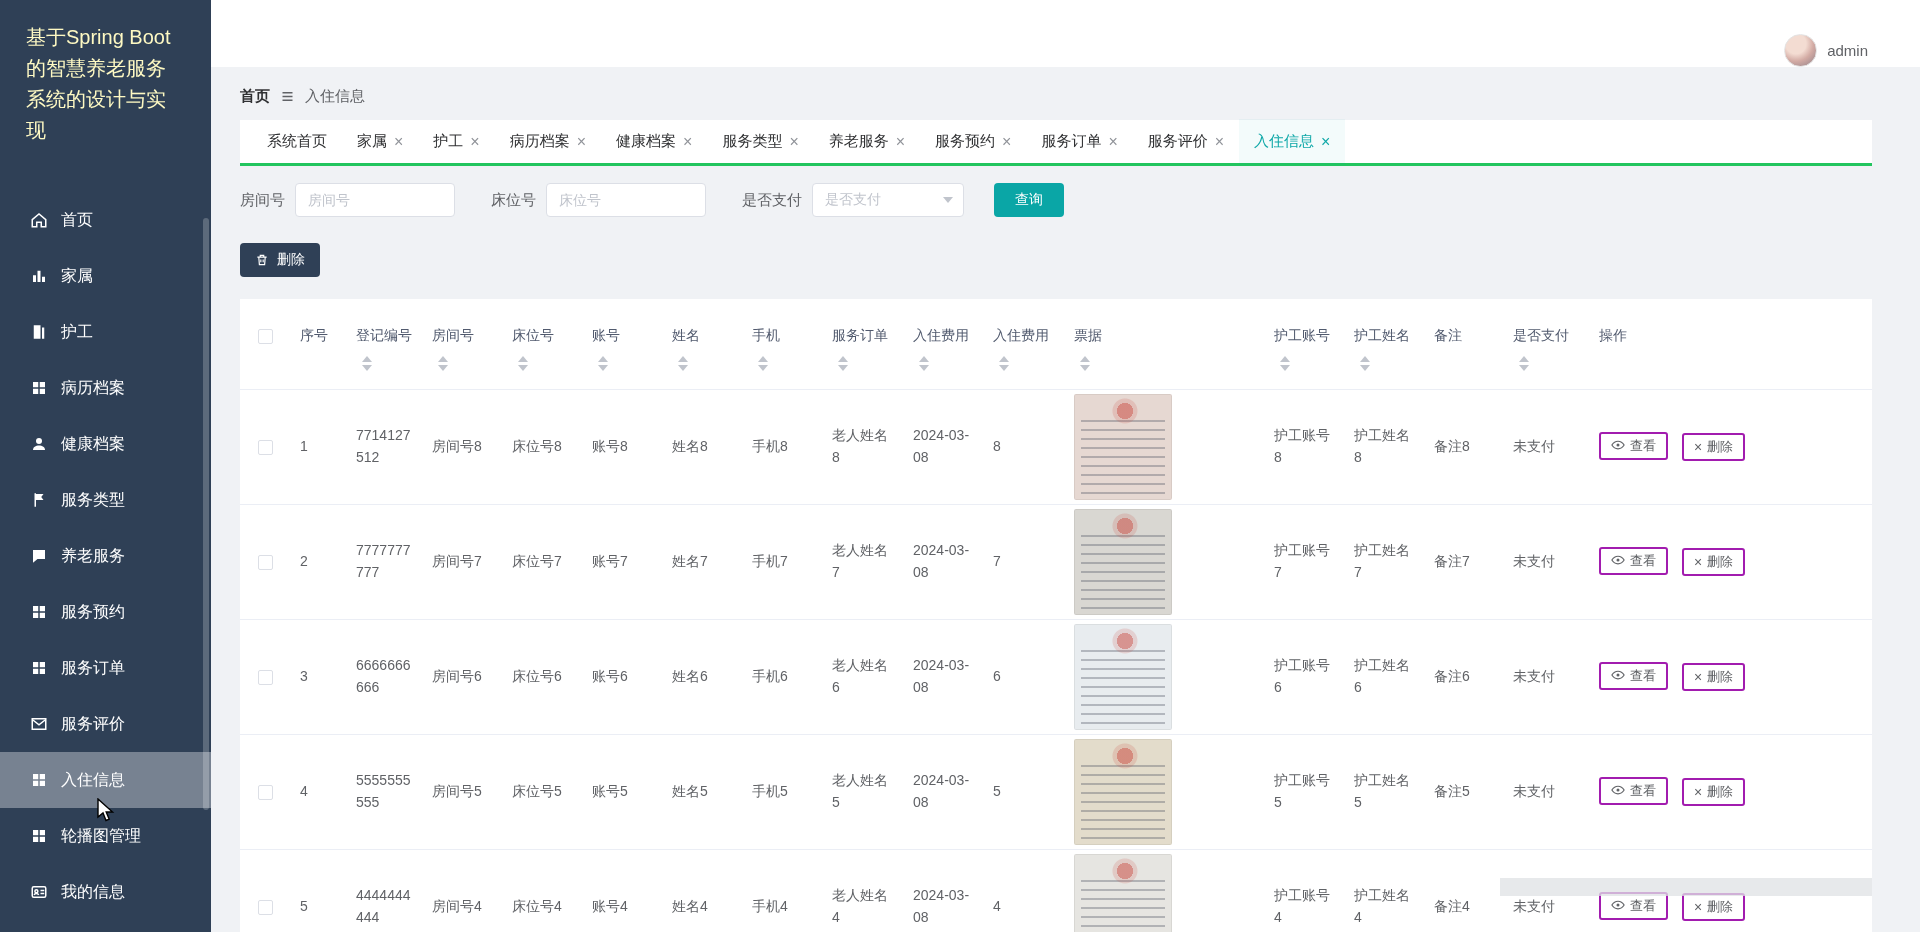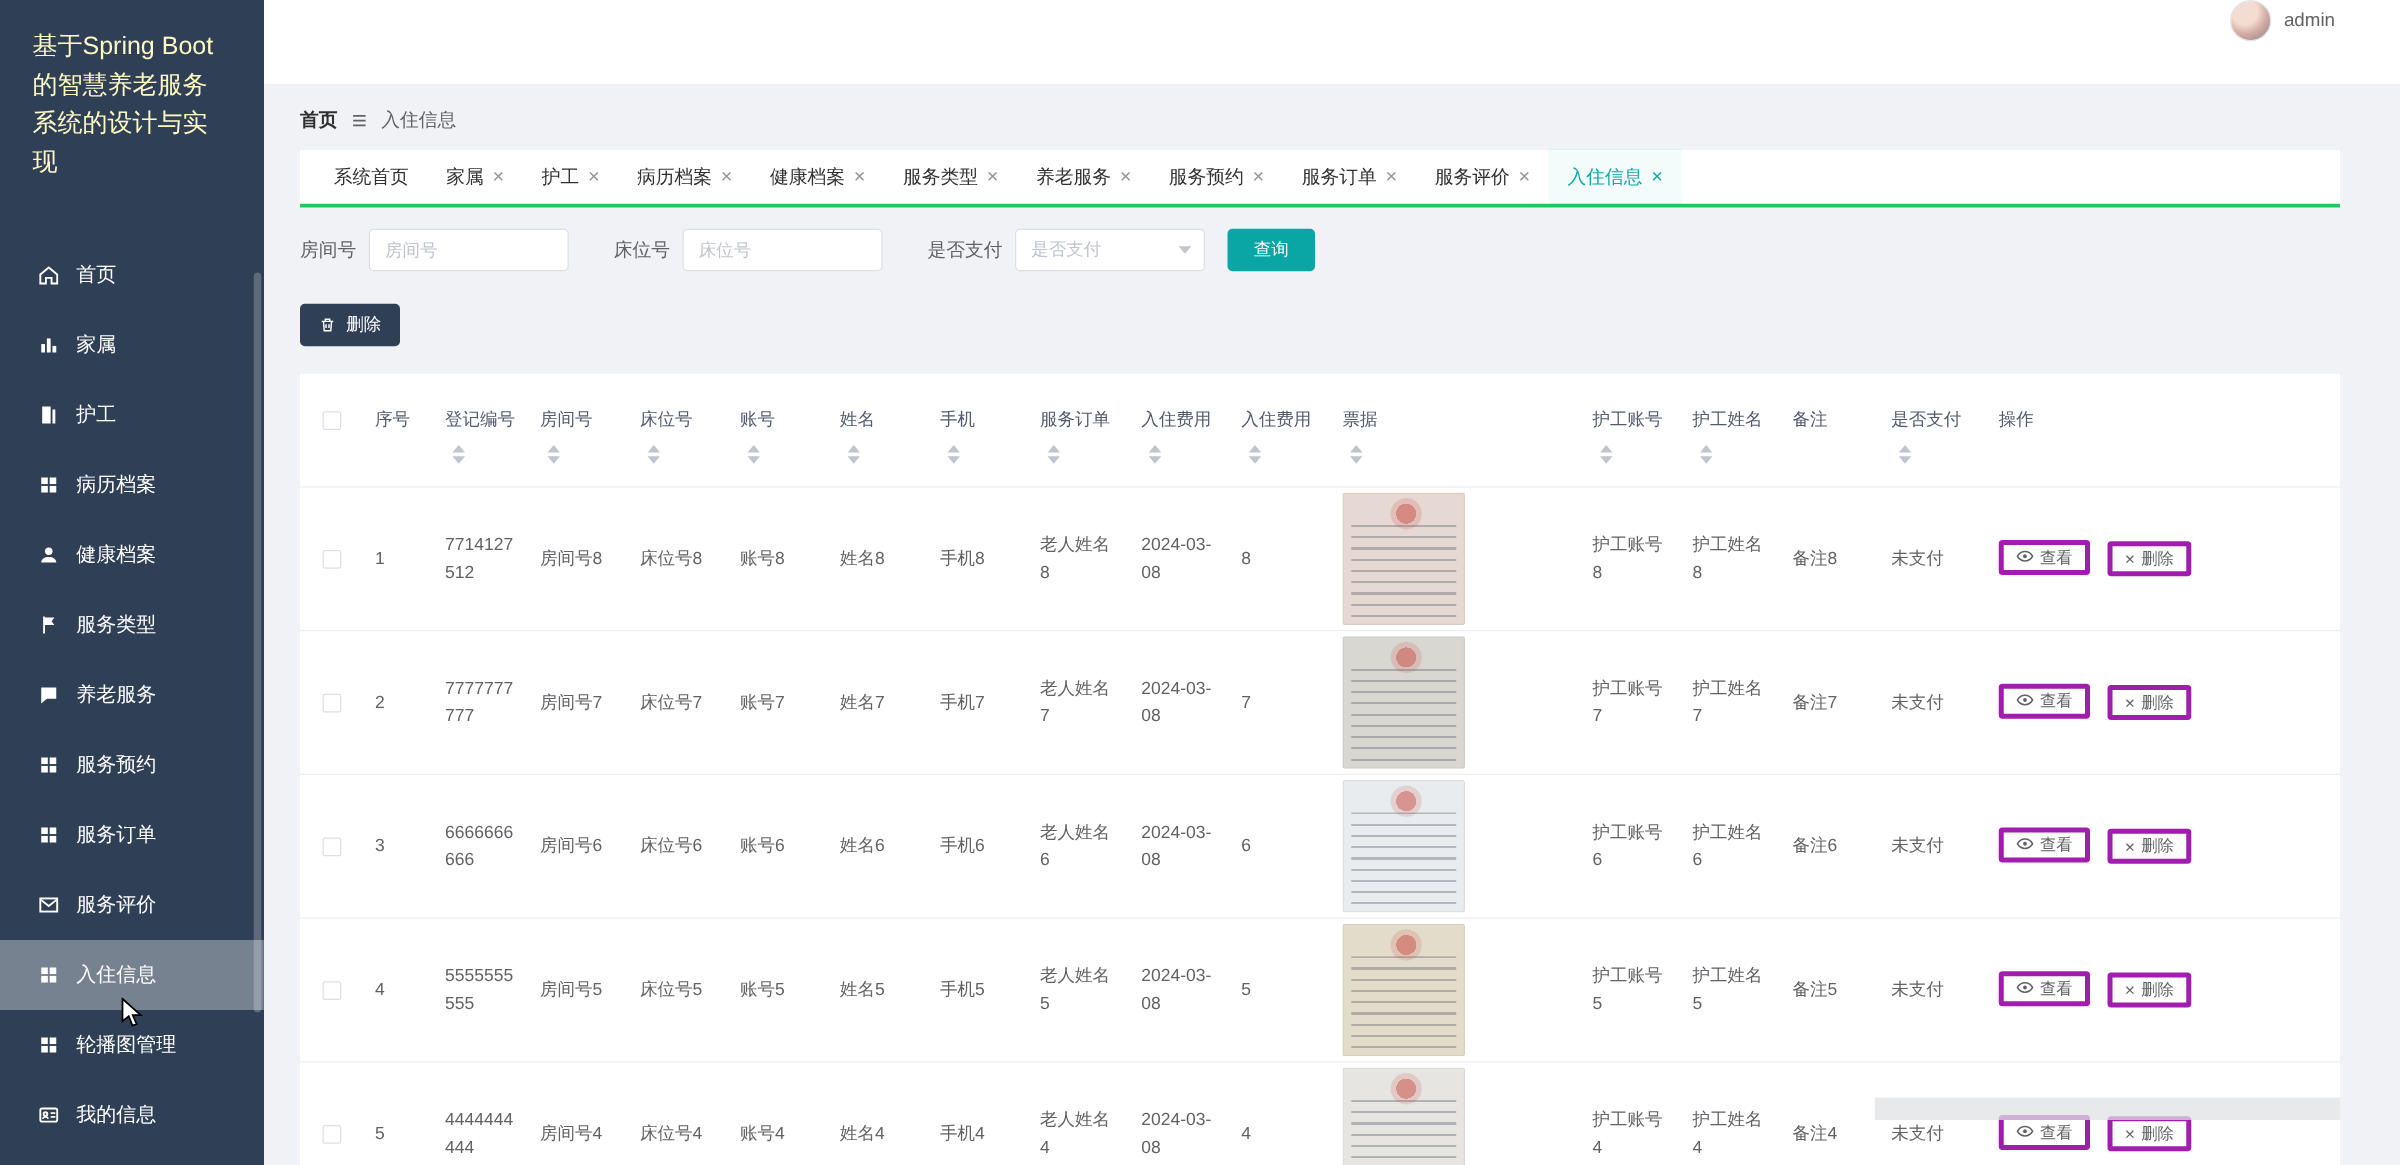--- a/index.html
+++ b/index.html
@@ -12,21 +12,21 @@
   .menu{margin-top:46px}
   .menu-item{height:56px;display:flex;align-items:center;gap:13px;padding-left:30px;color:#fff;font-size:16px;cursor:pointer}
   .menu-item.active{background:rgba(255,255,255,.35)}
   .menu-item.hover{background:rgba(255,255,255,.18)}
   .mi-icon{width:18px;height:18px;display:inline-flex;align-items:center;justify-content:center}
   .mi-icon svg{width:18px;height:18px}
   .sidebar-scrollthumb{position:absolute;top:218px;left:203px;width:6px;height:592px;background:rgba(255,255,255,.22);border-radius:3px}
 
   
   .main{margin-left:211px}
-  .topbar{height:67px;background:#fff;display:flex;justify-content:flex-end;align-items:flex-start;padding-right:52px}
+  .topbar{height:67px;background:#fff;display:flex;justify-content:flex-end;align-items:flex-end;padding-right:52px}
   .user{display:flex;align-items:center;gap:10px;cursor:pointer}
   .avatar{width:33px;height:33px;border-radius:50%;background:radial-gradient(circle at 35% 28%,#f3dcd2 0 34%,#d3aba4 58%,#8d7e86 100%);border:1px solid #e3e3e3}
   .username{font-size:15px;color:#606266}
 
   
   .content{padding:0 48px 0 29px}
   .breadcrumb{margin-top:20px;display:flex;align-items:center;gap:10px;font-size:15px}
   .crumb-home{font-weight:bold;color:#303133;cursor:pointer}
   .crumb-sep{display:inline-flex}
   .crumb-current{color:#606266}
@@ -38,21 +38,21 @@
   .tab-close.show{display:inline-block}
   .tab.active .tab-close{color:#0fa8a8}
 
   .filters{margin-top:17px;display:flex;align-items:center;font-size:15px;color:#606266}
   .filter-label{margin-right:10px;white-space:nowrap}
   .text-input{width:160px;height:34px;border:1px solid #dcdfe6;border-radius:4px;background:#fff;padding:0 12px;font-size:14px;color:#606266;font-family:inherit;outline:none}
   .text-input::placeholder{color:#c0c4cc}
   .gap{width:36px}
   .select{width:152px;height:34px;border:1px solid #dcdfe6;border-radius:4px;background:#fff;display:flex;align-items:center;justify-content:space-between;padding:0 10px 0 12px;color:#c0c4cc;font-size:14px;cursor:pointer}
   .select-caret{width:0;height:0;border:5px solid transparent;border-top:6px solid #c0c4cc;margin-top:5px}
-  .search-btn{margin-left:18px;height:34px;padding:0 21px;background:#0aa6a6;color:#fff;border:none;border-radius:4px;font-size:14px;cursor:pointer;font-family:inherit}
+  .search-btn{margin-left:30px;height:34px;padding:0 21px;background:#0aa6a6;color:#fff;border:none;border-radius:4px;font-size:14px;cursor:pointer;font-family:inherit}
   .delete-btn{margin-top:26px;height:34px;padding:0 15px;background:#2f4056;color:#fff;border:none;border-radius:4px;font-size:14px;display:inline-flex;align-items:center;gap:8px;cursor:pointer;font-family:inherit}
   .delete-btn svg{width:14px;height:14px}
 
   
   .table-wrap{margin-top:22px;background:#fff;width:1632px;overflow:hidden}
   table{border-collapse:collapse;table-layout:fixed;width:1635px;font-size:14px;color:#606266}
   th,td{border-bottom:1px solid #ebeef5;text-align:left;vertical-align:middle;padding:12px 10px;word-break:break-all;line-height:1.55}
   thead th{color:#515a6e;font-weight:400;padding:26px 10px 18px;vertical-align:top}
   .th-label{display:block}
   .carets{display:none;margin-left:6px;margin-top:4px}
@@ -64,21 +64,21 @@
   .td-receipt{padding:4px 10px}
   .receipt{width:98px;height:106px;border-radius:2px;cursor:pointer;
     background-image:
       radial-gradient(circle at 52% 16%, rgba(198,60,50,.50) 0 8px, rgba(198,60,50,.16) 8px 12px, transparent 13px),
       repeating-linear-gradient(180deg, rgba(75,80,95,.34) 0 1.6px, transparent 1.6px 9px);
     background-repeat:no-repeat,no-repeat;
     background-size:100% 100%,86% 72%;
     background-position:0 0,7px 26px;
     box-shadow:inset 0 0 0 1px rgba(0,0,0,.06)}
   .td-op{white-space:nowrap}
-  .mini-btn{display:inline-flex;align-items:center;gap:5px;height:28px;padding:0 10px;border:4px solid #a21caf;border-radius:3px;background:#fff;color:#606266;font-size:13px;cursor:pointer;font-family:inherit}
+  .mini-btn{display:inline-flex;align-items:center;gap:5px;height:28px;padding:0 10px;border:2px solid #a21caf;border-radius:3px;background:#fff;color:#606266;font-size:13px;cursor:pointer;font-family:inherit}
   .mini-btn + .mini-btn{margin-left:10px}
   .mini-btn svg{width:14px;height:14px}
   .x-icon{font-size:14px;line-height:1}
 
   
   .h-scroll-overlay{position:fixed;left:1500px;top:878px;width:372px;height:18px;background:rgba(223,225,228,.75);z-index:20}
   .mouse-cursor{position:fixed;left:96px;top:798px;z-index:99;pointer-events:none}
 </style>
 </head>
 <body>

